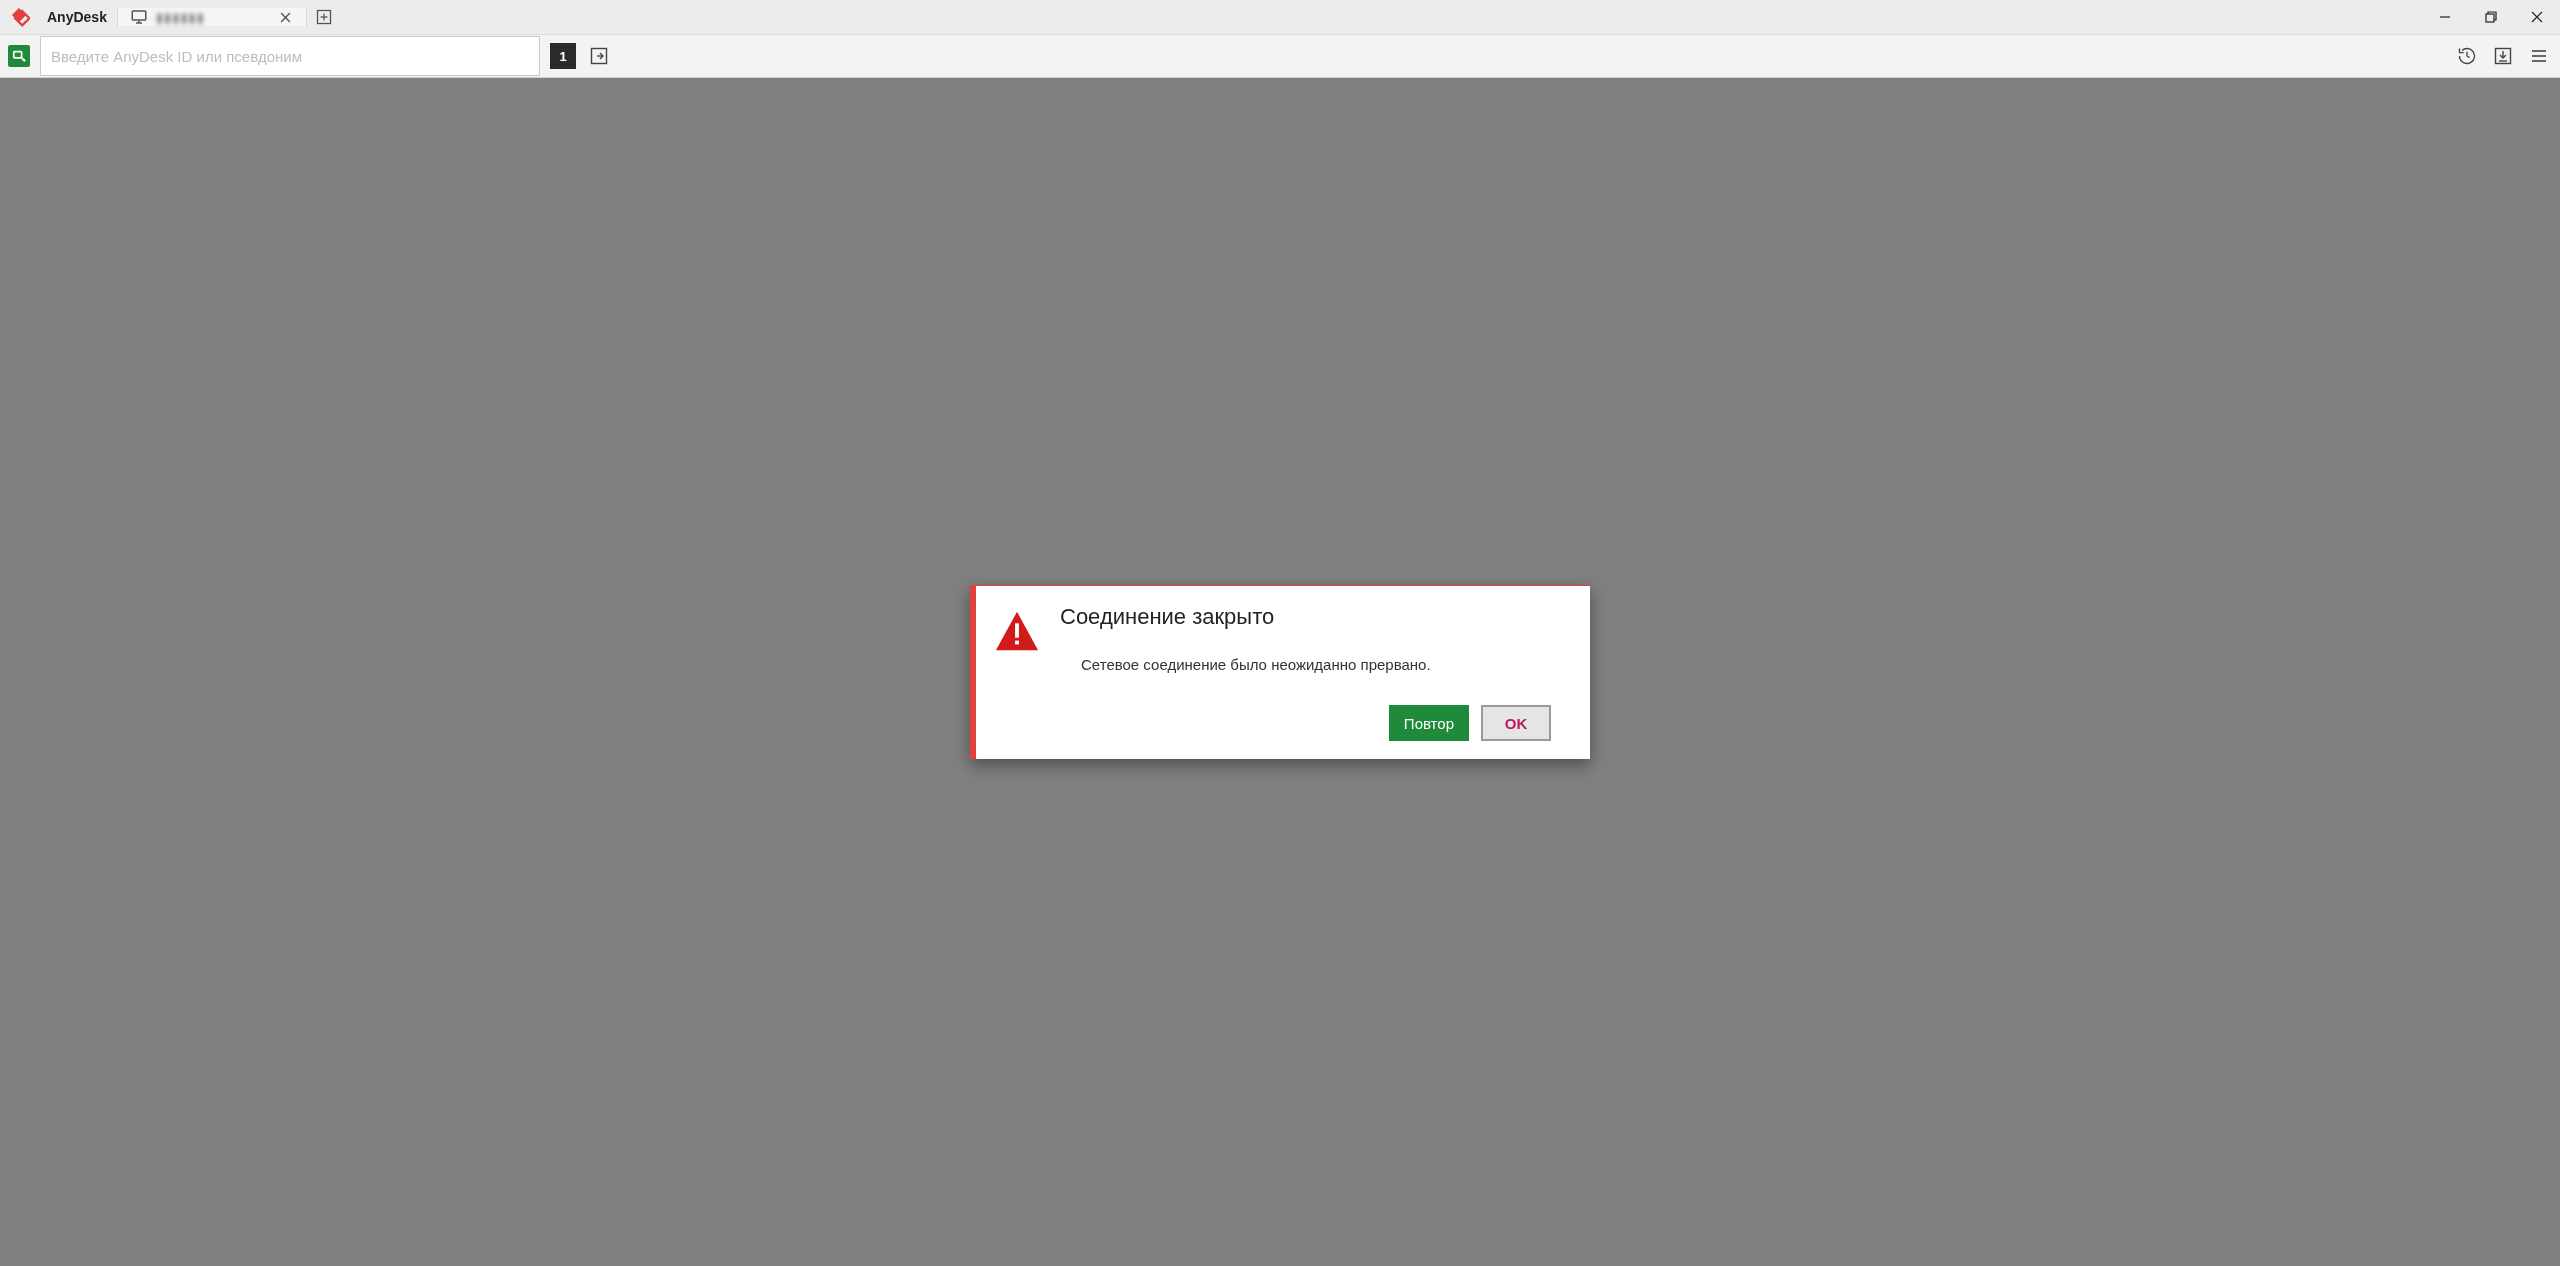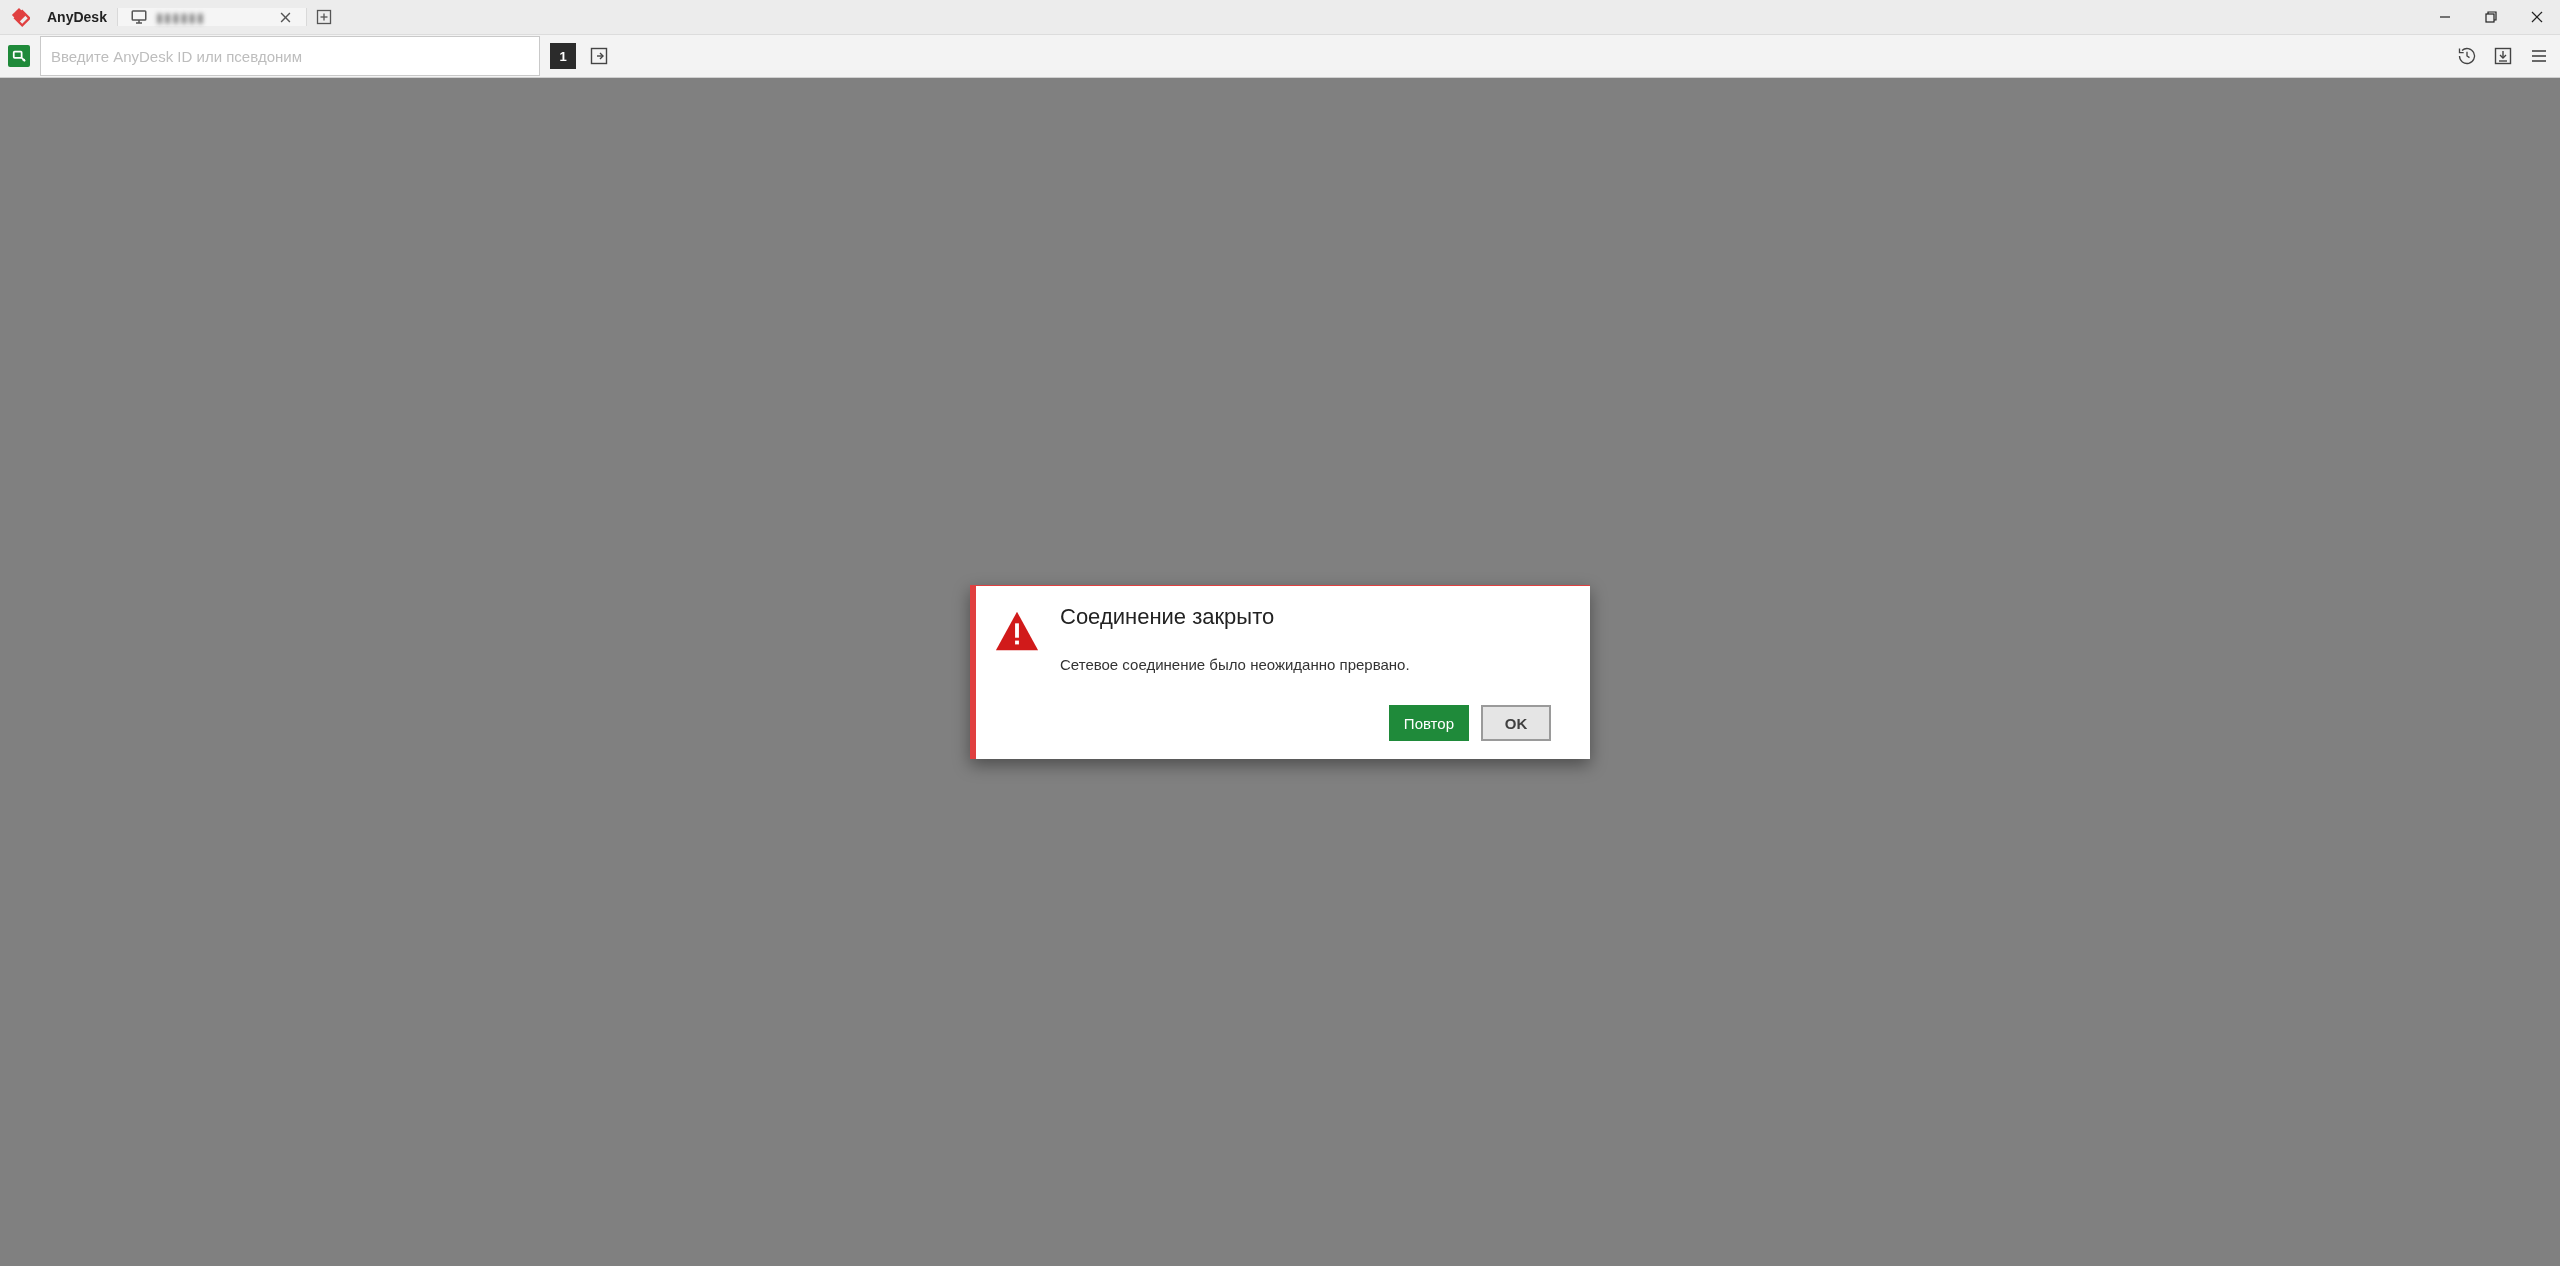--- a/index.html
+++ b/index.html
@@ -76,28 +76,28 @@
     position:absolute; left:50%; top:50%; transform:translate(-50%,-50%);
     width:620px; background:#fff; display:flex;
     box-shadow: 0 6px 16px rgba(0,0,0,0.4);
     border-top:1px solid #e04040;
   }
   .dialog-accent { width:6px; background:#e04040; flex:none; }
   .dialog-body { flex:1; padding:18px 39px 18px 18px; display:flex; gap:20px; align-items:flex-start; }
   .dialog-icon { flex:none; padding-top:4px; }
   .dialog-content { flex:1; display:flex; flex-direction:column; gap:26px; }
   .dialog-title { font-size:22px; color:#222; font-weight:400; }
-  .dialog-message { font-size:15px; color:#333; }
+  .dialog-message { font-size:15px; color:#333;margin-left:21px; }
   .dialog-buttons { display:flex; gap:12px; justify-content:flex-end; margin-top:6px; }
   .btn {
     min-width:70px; height:36px; padding:0 14px; font-size:15px; cursor:pointer;
     display:flex; align-items:center; justify-content:center; border:1px solid transparent;
   }
   .btn-primary { background:#1f8a3a; color:#fff; }
-  .btn-secondary { background:#e5e5e5; color:#404040; border:2px solid #9a9a9a; font-weight:600; }
+  .btn-secondary { background:#e5e5e5; color:#be185d; border:2px solid #9a9a9a; font-weight:600; }
 </style>
 </head>
 <body>
 
 <div class="titlebar">
   <div class="titlebar-left">
     <div class="app-logo">
       <span>
         <svg width="22" height="22" viewBox="0 0 24 24">
           <g transform="rotate(45 12 12)">

